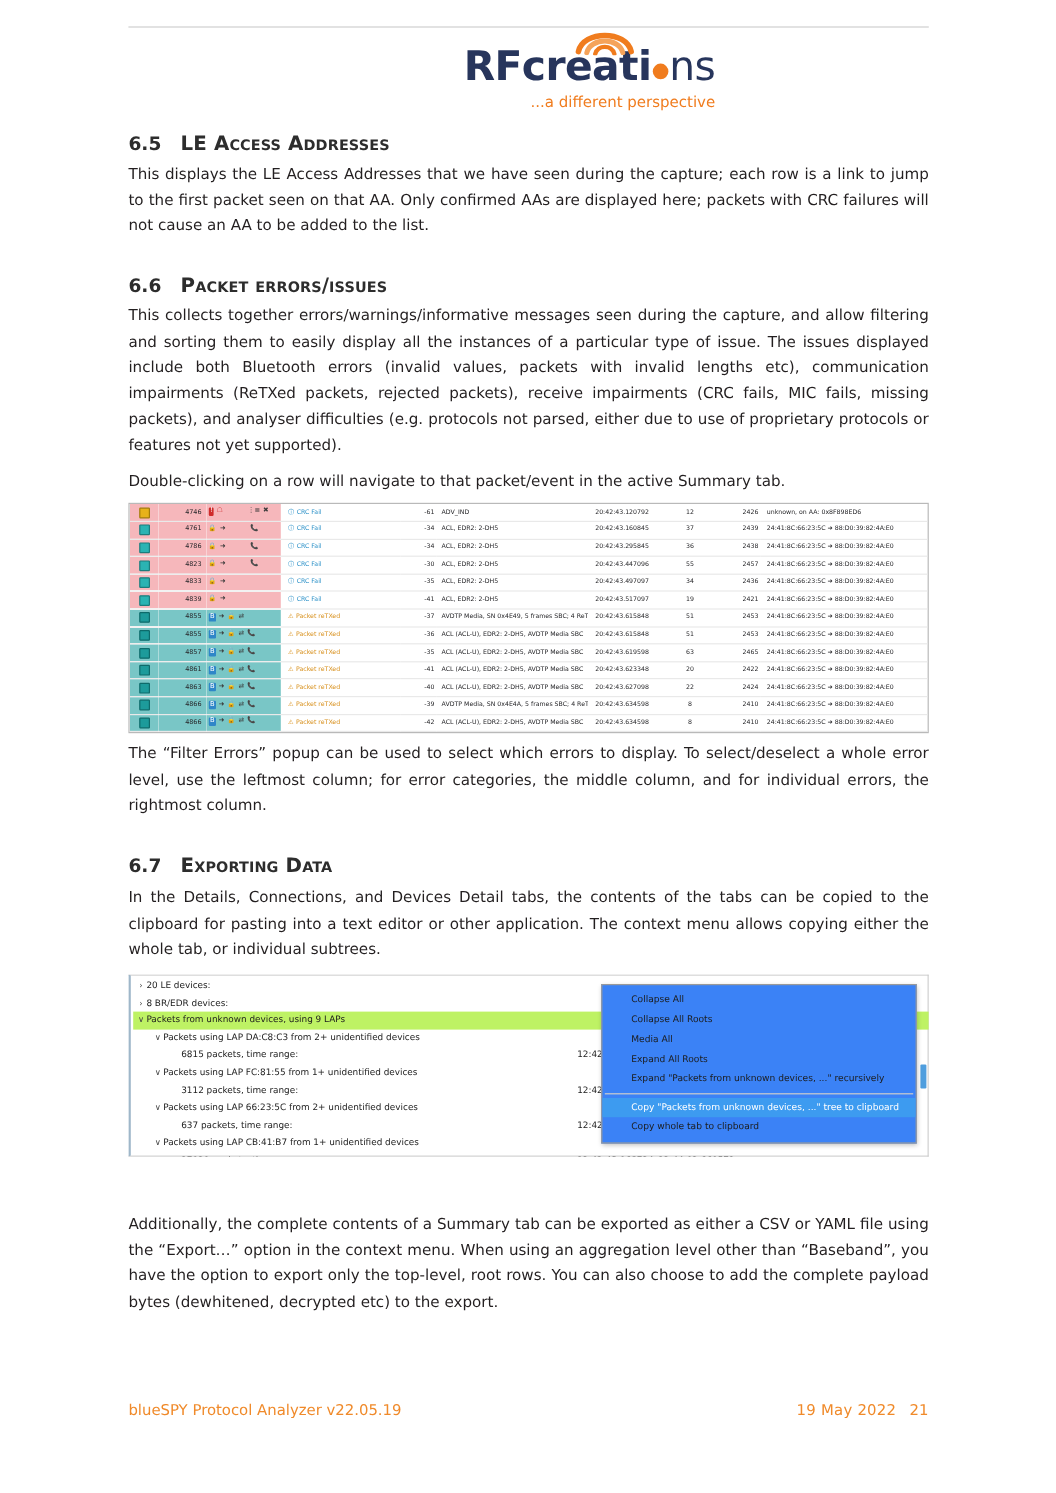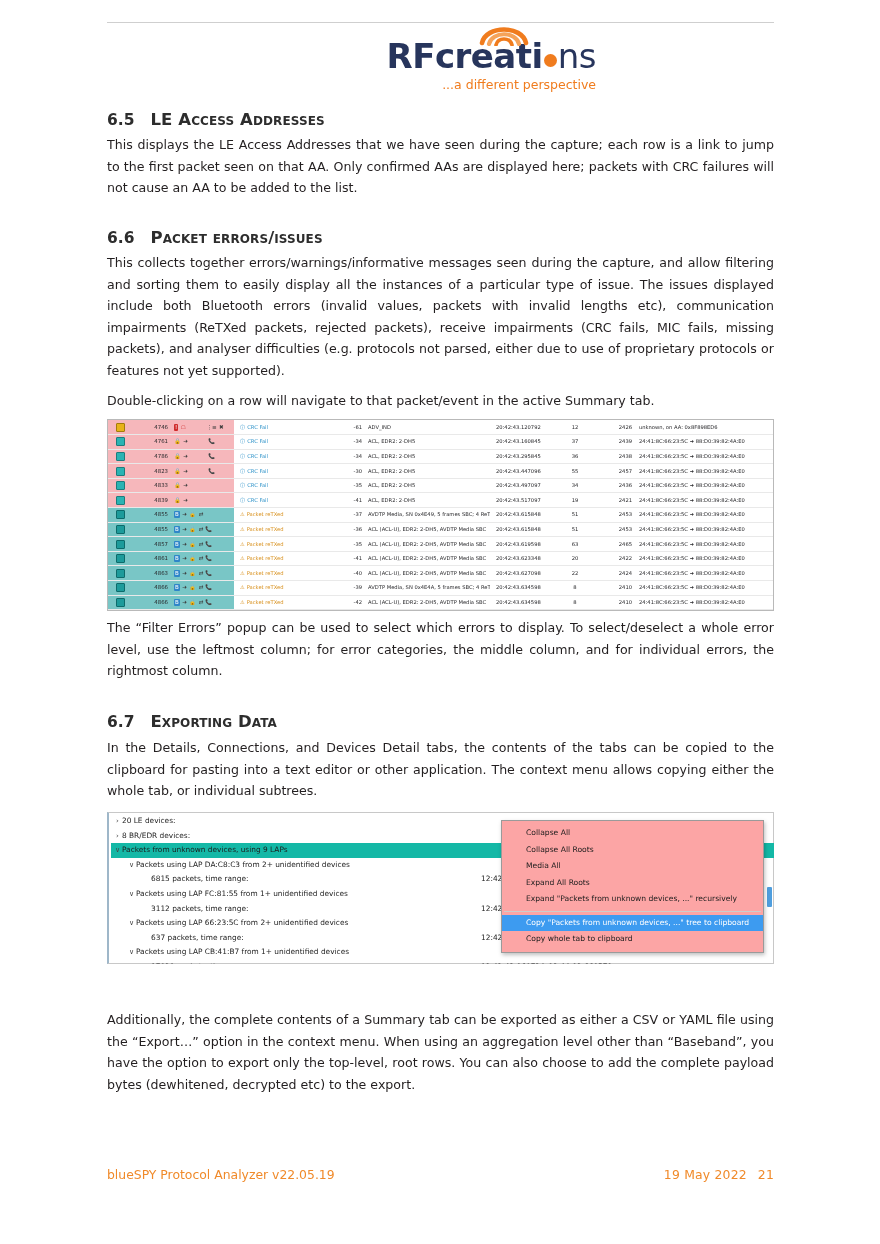--- a/index.html
+++ b/index.html
@@ -200,41 +200,41 @@
   }
   .trow {
     position: relative;
     height: 14.6px;
     line-height: 14.6px;
     font-family: "DejaVu Sans", sans-serif;
     font-size: 7.4px;
     color: #1c1c1c;
     white-space: nowrap;
   }
-  .trow.sel { background: #14b8a6; }
+  .trow.sel { background: #bef264; }
   .twig { display: inline-block; width: 9px; text-align: center; color: #444; font-size: 7px; }
   .tlbl { display: inline-block; }
   .trange {
     position: absolute;
     left: 370px;
     top: 0;
     font-family: "DejaVu Sans", sans-serif;
     font-size: 7.4px;
     color: #1c1c1c;
   }
   .ind1 { padding-left: 2px; }
   .ind2 { padding-left: 16px; }
   .ind3 { padding-left: 40px; }
 
   .ctxmenu {
     position: absolute;
     left: 392px;
     top: 7px;
     width: 263px;
-    background: #fca5a5;
+    background: #3b82f6;
     border: 1px solid #9a9a9a;
     box-shadow: 1px 2px 4px rgba(0,0,0,0.25);
     padding: 4px 0 4px 0;
     box-sizing: border-box;
   }
   .ctxitem {
     font-family: "DejaVu Sans", sans-serif;
     font-size: 7.6px;
     line-height: 16.5px;
     height: 16.5px;

